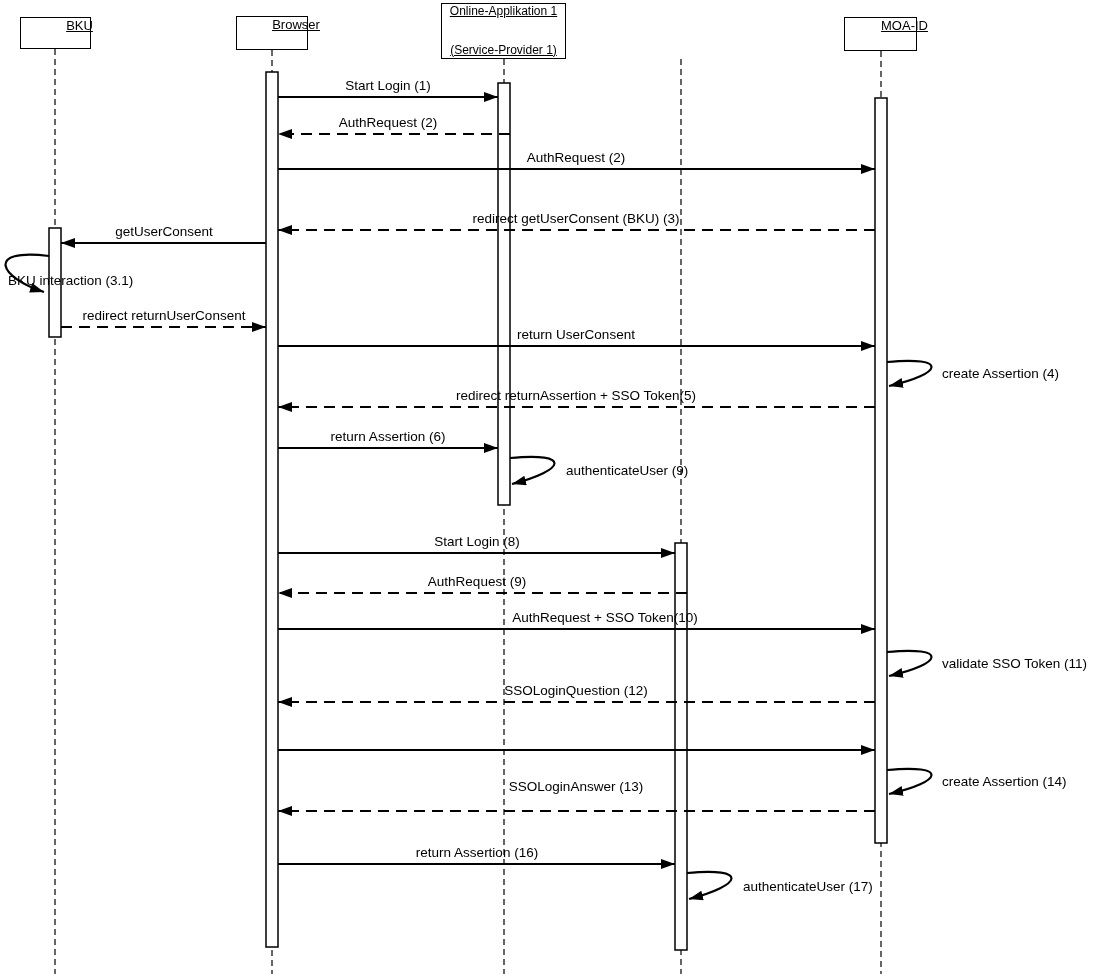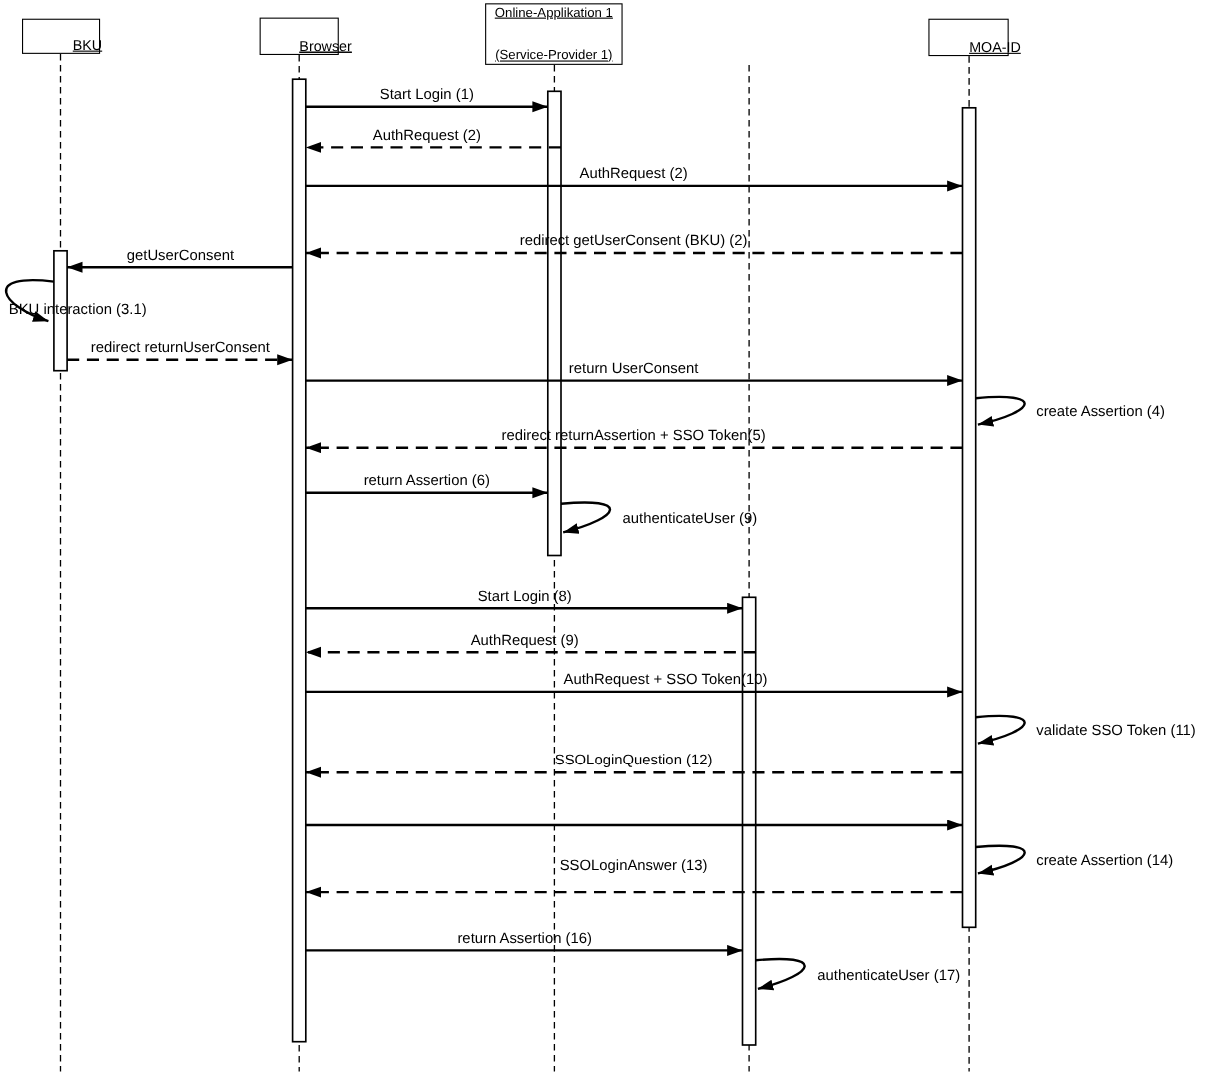--- a/index.html
+++ b/index.html
@@ -14,21 +14,21 @@
   .stage svg{position:absolute;left:0;top:0;z-index:1;}
   .actor-box{
     position:absolute;
     box-sizing:border-box;
     background:#fff;
     border:1.6px solid #000;
     display:flex;flex-direction:column;align-items:center;
     text-align:center;
     z-index:3;
   }
-  .actor-box.single{justify-content:flex-end;padding-left:48px;}
+  .actor-box.single{justify-content:flex-start;padding-left:48px;}
   .actor-box.double{justify-content:space-between;padding-top:0;}
   .actor-box span{text-decoration:underline;white-space:nowrap;}
   .actor-box.single span{font-size:13px;line-height:15px;}
   .actor-box.double span{font-size:12px;line-height:15.5px;}
   .msg{
     position:absolute;
     font-size:13.5px;
     line-height:16px;
     white-space:nowrap;
     z-index:2;
@@ -104,21 +104,21 @@
     <span>Online-Applikation 1</span>
     <span>(Service-Provider 1)</span>
   </div>
   <div class="actor-box single" style="left:844px;top:17px;width:73px;height:34px;">
     <span>MOA-ID</span>
   </div>
 
   <div class="msg c" style="left:388px;top:78px;">Start Login (1)</div>
   <div class="msg c" style="left:388px;top:115px;">AuthRequest (2)</div>
   <div class="msg c" style="left:576px;top:150px;">AuthRequest (2)</div>
-  <div class="msg c" style="left:576px;top:211px;">redirect getUserConsent (BKU) (2)</div>
+  <div class="msg c" style="left:576px;top:211px;">redirect getUserConsent (BKU) (3)</div>
   <div class="msg c" style="left:164px;top:224px;">getUserConsent</div>
   <div class="msg" style="left:8px;top:273px;">BKU interaction (3.1)</div>
   <div class="msg c" style="left:164px;top:308px;">redirect returnUserConsent</div>
   <div class="msg c" style="left:576px;top:327px;">return UserConsent</div>
   <div class="msg" style="left:942px;top:366px;">create Assertion (4)</div>
   <div class="msg c" style="left:576px;top:388px;">redirect returnAssertion + SSO Token(5)</div>
   <div class="msg c" style="left:388px;top:429px;">return Assertion (6)</div>
   <div class="msg" style="left:566px;top:463px;">authenticateUser (9)</div>
   <div class="msg c" style="left:477px;top:534px;">Start Login (8)</div>
   <div class="msg c" style="left:477px;top:574px;">AuthRequest (9)</div>

